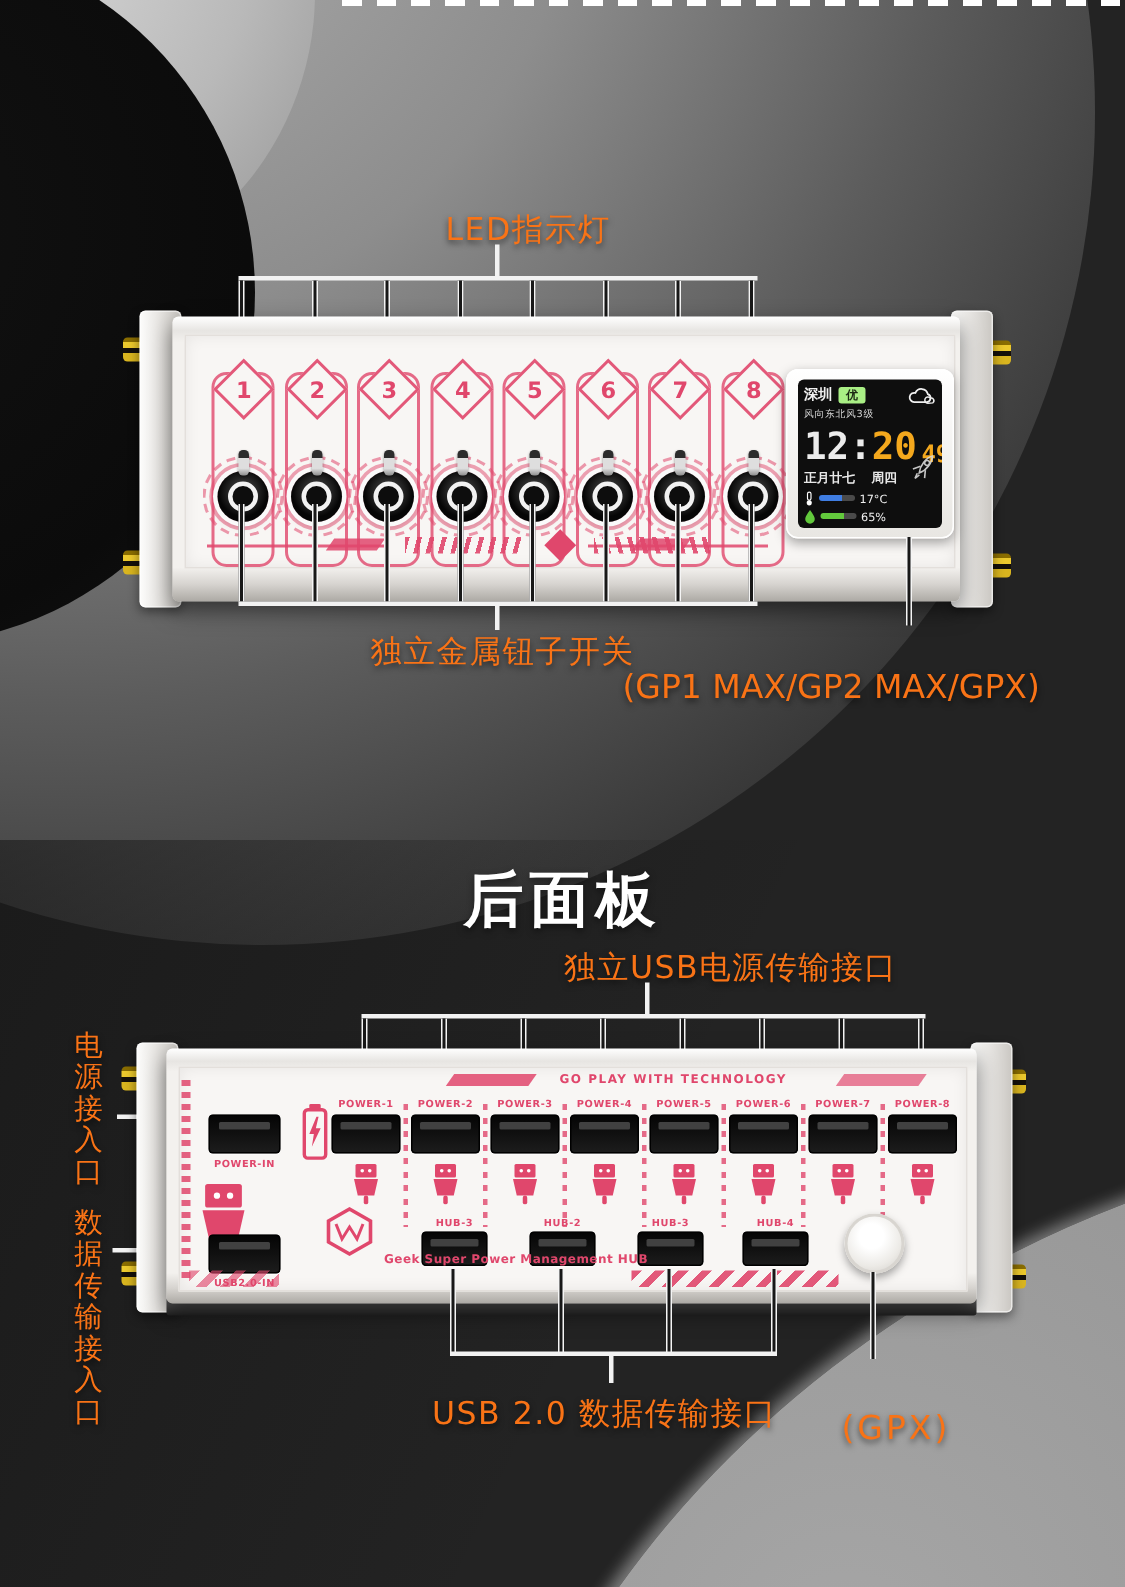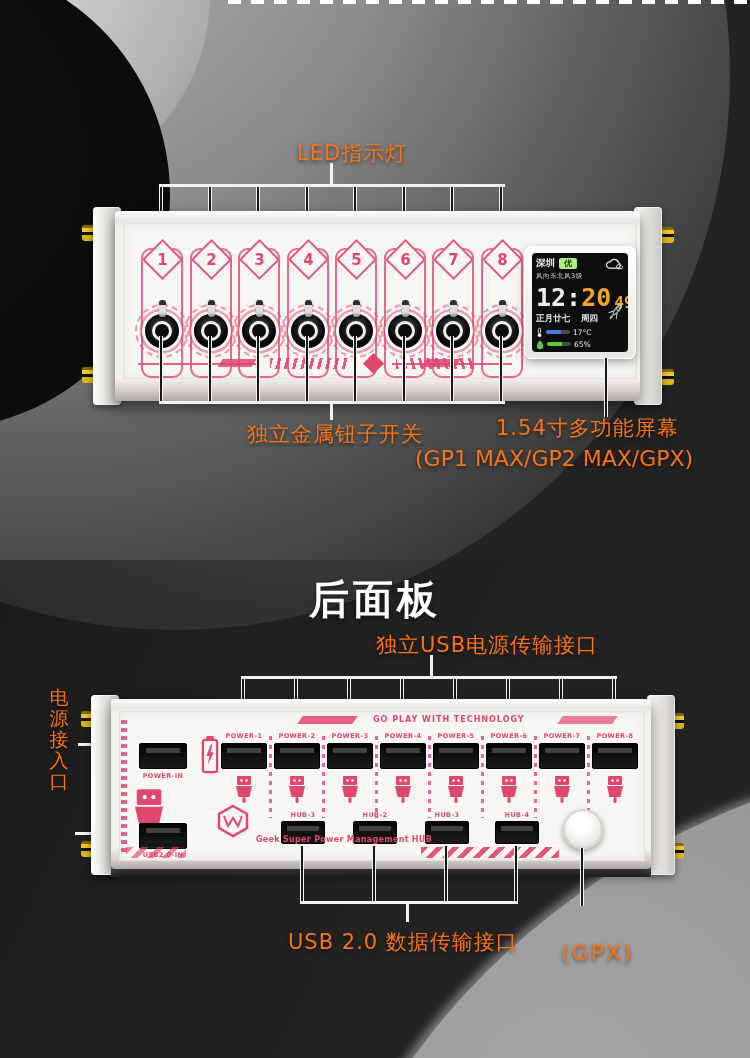--- a/index.html
+++ b/index.html
@@ -280,39 +280,39 @@
   <div class="ld-vd" style="left:305px;top:336px;height:65px;"></div>
   <div class="ld-vd" style="left:353px;top:336px;height:65px;"></div>
   <div class="ld-vd" style="left:402px;top:336px;height:65px;"></div>
   <div class="ld-vd" style="left:450px;top:336px;height:65px;"></div>
   <div class="ld-vd" style="left:499px;top:336px;height:65px;"></div>
   <div class="ld-h" style="left:159px;top:401px;width:346px;"></div>
   <div class="ld-v" style="left:330px;top:404px;height:16px;"></div>
   <div class="ld-vd" style="left:604px;top:358px;height:59px;"></div>
 
   <div class="ann" style="left:247px;top:420px;">独立金属钮子开关</div>
-  <div class="ann" style="left:496px;top:414px;">1.54寸多功能屏幕</div>
   <div class="ann" style="left:415px;top:446px;font-size:22px;letter-spacing:0;">(GP1 MAX/GP2 MAX/GPX)</div>
 
   <div class="sec-title" style="top:572px;">后面板</div>
   <div class="ann" style="left:376px;top:631px;">独立USB电源传输接口</div>
 
   <div class="ld-v" style="left:430px;top:655px;height:22px;"></div>
   <div class="ld-h" style="left:241px;top:676px;width:376px;"></div>
   <div class="ld-vd" style="left:241px;top:679px;height:64px;"></div>
   <div class="ld-vd" style="left:294px;top:679px;height:64px;"></div>
   <div class="ld-vd" style="left:347px;top:679px;height:64px;"></div>
   <div class="ld-vd" style="left:400px;top:679px;height:64px;"></div>
   <div class="ld-vd" style="left:453px;top:679px;height:64px;"></div>
   <div class="ld-vd" style="left:506px;top:679px;height:64px;"></div>
   <div class="ld-vd" style="left:559px;top:679px;height:64px;"></div>
   <div class="ld-vd" style="left:612px;top:679px;height:64px;"></div>
 
   <div class="ann vert" style="left:47px;top:687px;">电源接入口</div>
   <div class="ld-h" style="left:78px;top:743px;width:62px;"></div>
+  <div class="ann vert" style="left:47px;top:805px;">数据传输接入口</div>
   <div class="ld-h" style="left:75px;top:832px;width:65px;"></div>
 
   <div class="device" style="left:85px;top:695px;width:595px;height:182px;">
     <div class="pin" style="left:-4px;top:16px;"></div>
     <div class="pin" style="left:-4px;top:146px;"></div>
     <div class="pin r" style="left:586px;top:18px;"></div>
     <div class="pin r" style="left:586px;top:148px;"></div>
     <div class="bracket" style="left:6px;top:0;height:180px;"></div>
     <div class="bracket" style="left:562px;top:0;height:180px;"></div>
     <div class="base-shadow" style="left:26px;top:170px;width:540px;height:12px;"></div>

